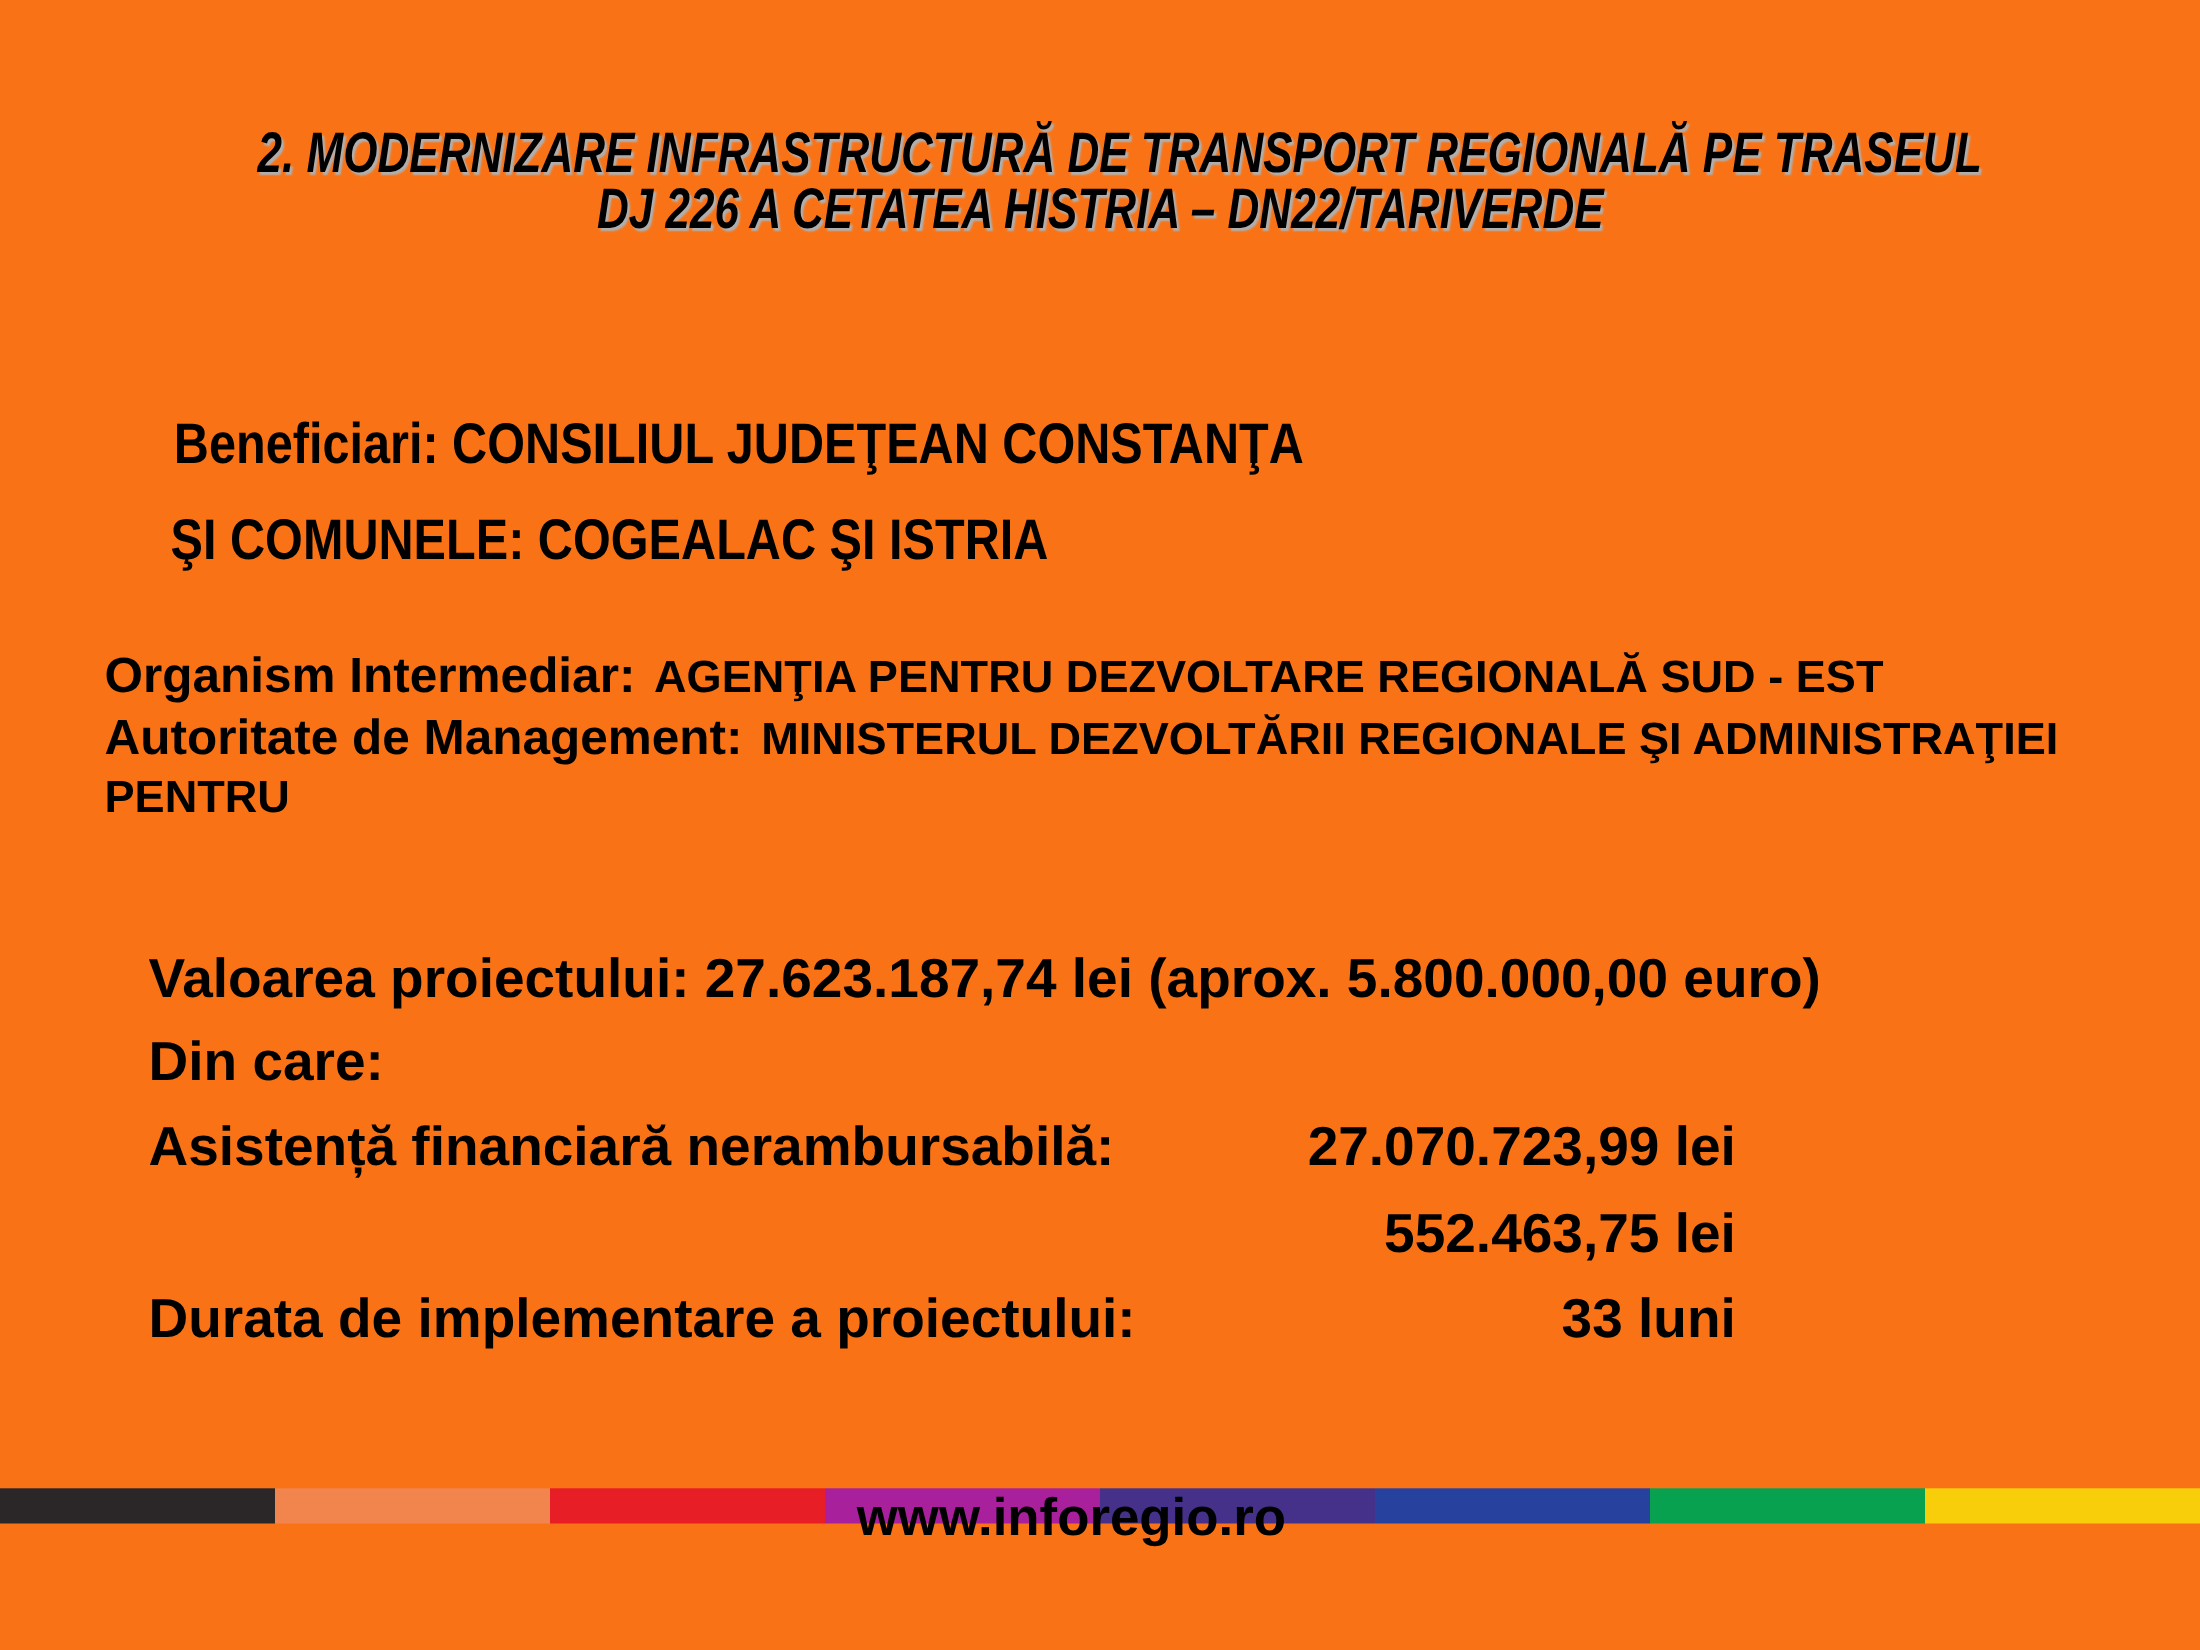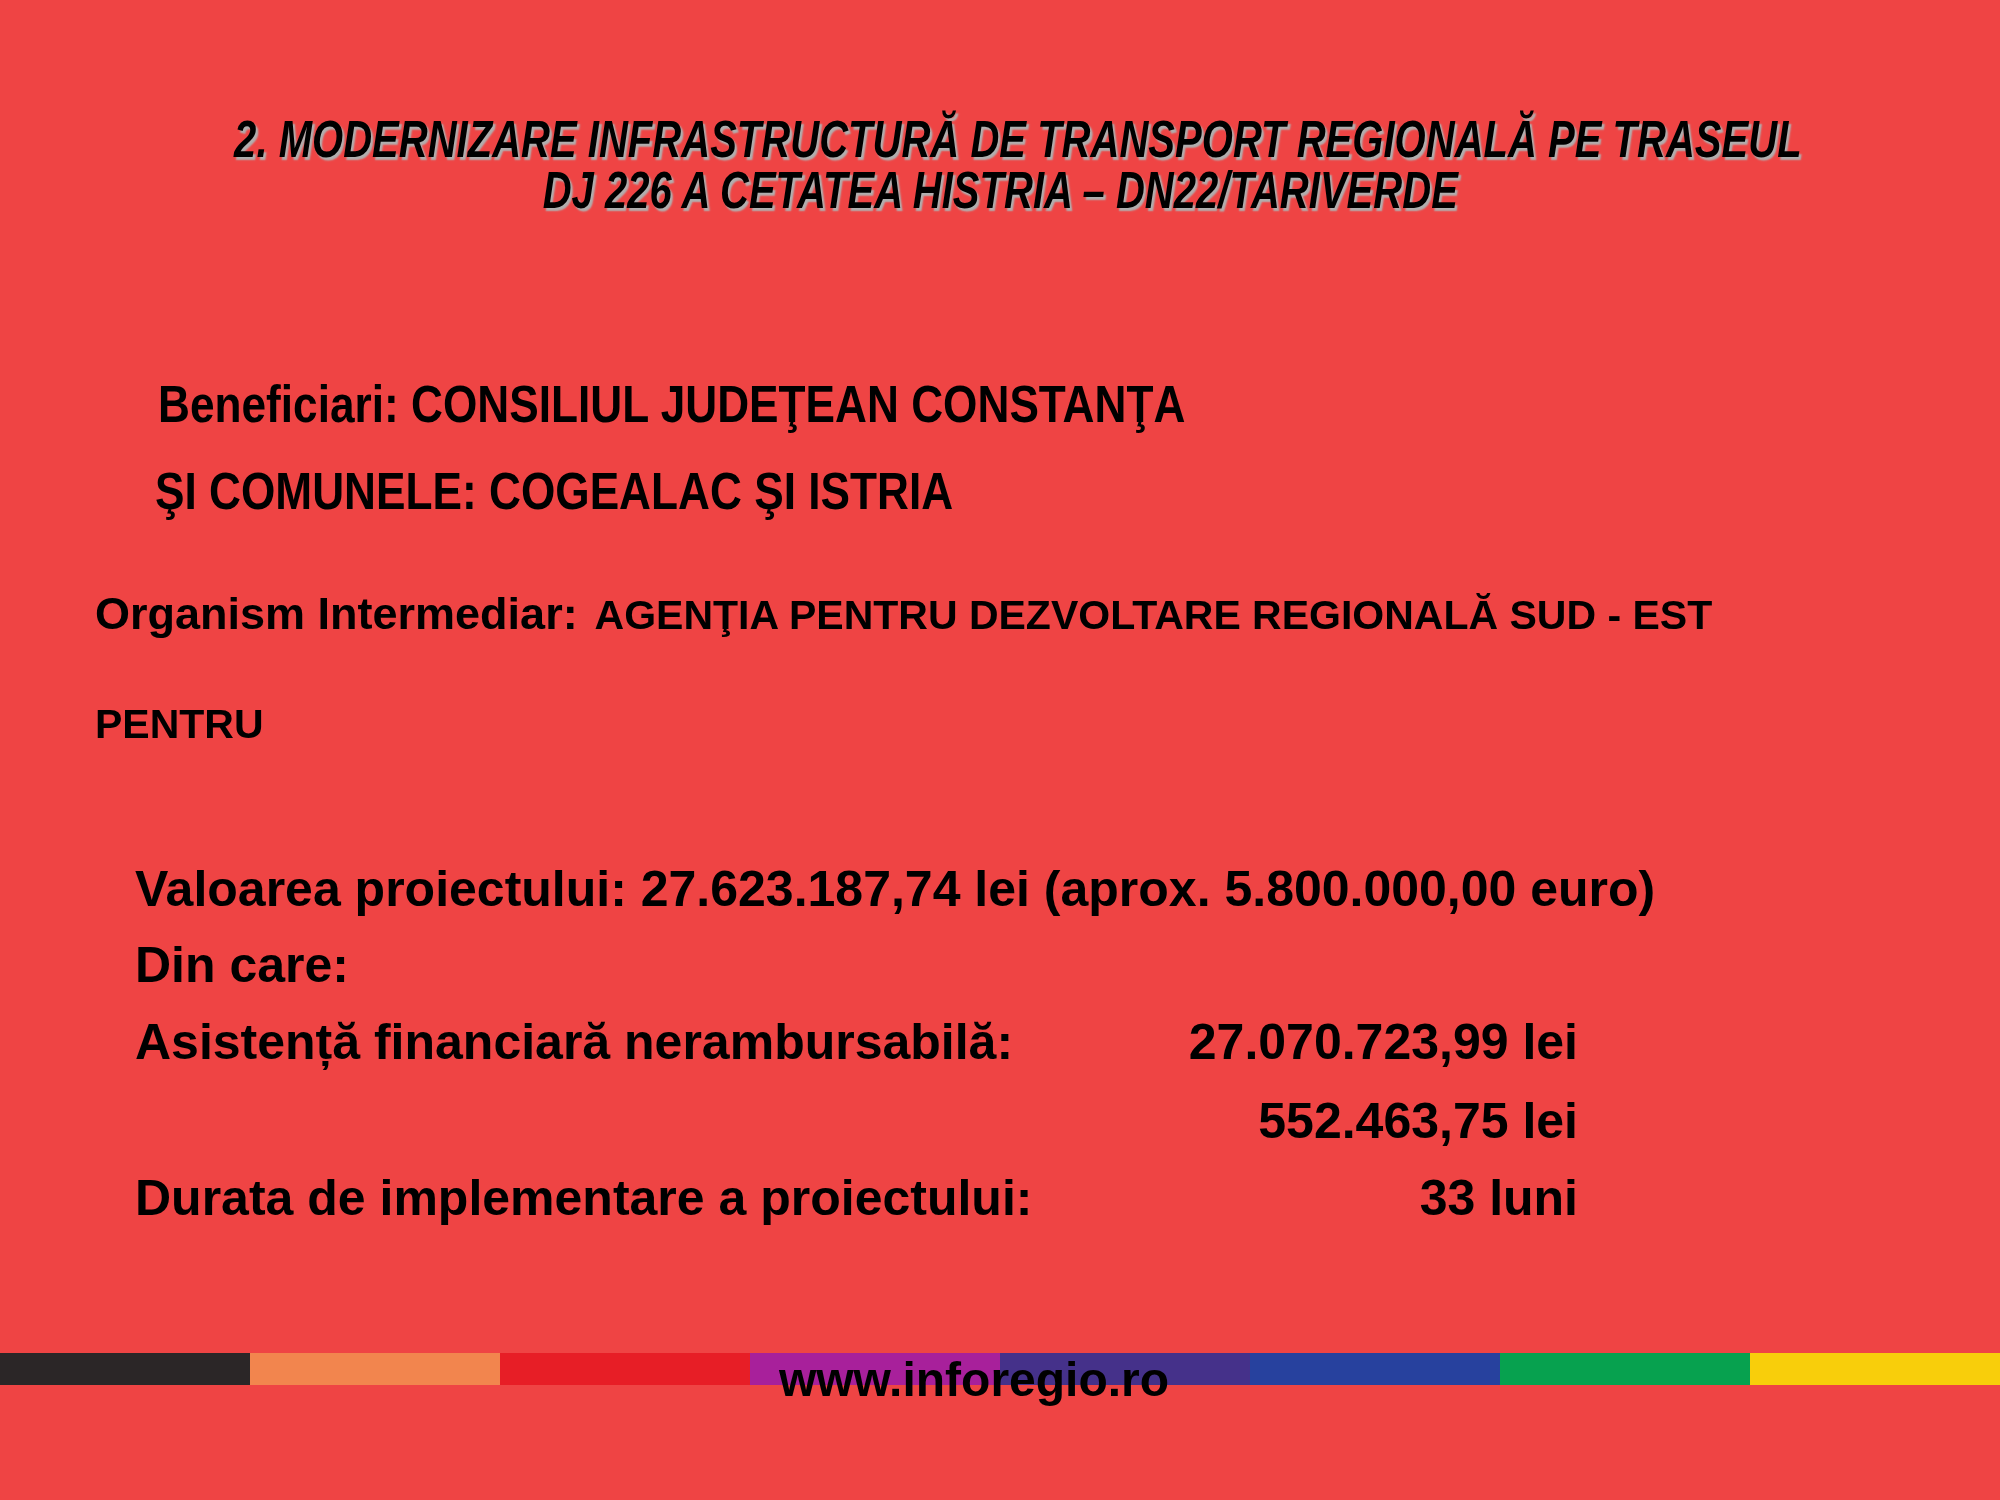--- a/index.html
+++ b/index.html
@@ -1,18 +1,18 @@
 <!DOCTYPE html>
 <html><head>
 <meta charset="utf-8">
 <style>
   html,body{margin:0;padding:0;background:#ffffff;}
   body{width:2000px;height:1500px;overflow:hidden;
        font-family:"Liberation Sans",sans-serif;color:#000;}
-  .slide{position:relative;width:2000px;height:1500px;background:#ef4444;}
+  .slide{position:relative;width:2000px;height:1500px;background:#f97316;}
 
   .abs{position:absolute;white-space:nowrap;line-height:1;font-weight:bold;}
 
   
   #title-line-1,#title-line-2{left:0;width:2000px;text-align:center;
       font-size:52px;font-style:italic;}
   #title-line-1{top:113px;}
   #title-line-2{top:164px;}
   .cx-title{display:inline-block;transform:scaleX(0.77);transform-origin:50% 50%;
       text-shadow:3px 3px 2px #b0b0b0;}
@@ -66,20 +66,24 @@
     <span class="cx-85">ŞI COMUNELE: COGEALAC ŞI ISTRIA</span>
   </div>
   <div class="abs" id="beneficiari">
     <span class="cx-85">Beneficiari: CONSILIUL JUDEŢEAN CONSTANŢA</span>
   </div>
 
   <div class="abs" id="organism-line">
     <span class="auth-label">Organism Intermediar:&nbsp;</span>
     <span class="auth-value">AGENŢIA PENTRU DEZVOLTARE REGIONALĂ SUD - EST</span>
   </div>
+  <div class="abs" id="management-line">
+    <span class="auth-label">Autoritate de Management:&nbsp;</span>
+    <span class="auth-value">MINISTERUL DEZVOLTĂRII REGIONALE ŞI ADMINISTRAŢIEI</span>
+  </div>
   <div class="abs" id="management-line2">
     <span class="auth-value">PENTRU</span>
   </div>
 
   <div class="abs fin" id="valoarea">Valoarea proiectului: 27.623.187,74 lei (aprox. 5.800.000,00 euro)</div>
   <div class="abs fin" id="din-care">Din care:</div>
 
   <div class="abs fin" id="asistenta-label">Asistență financiară nerambursabilă:</div>
   <div class="abs fin-value" id="asistenta-value">27.070.723,99 lei</div>
 

